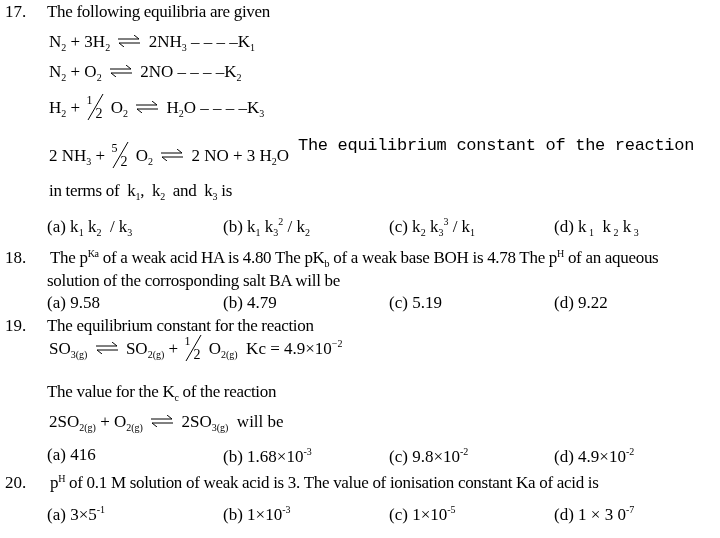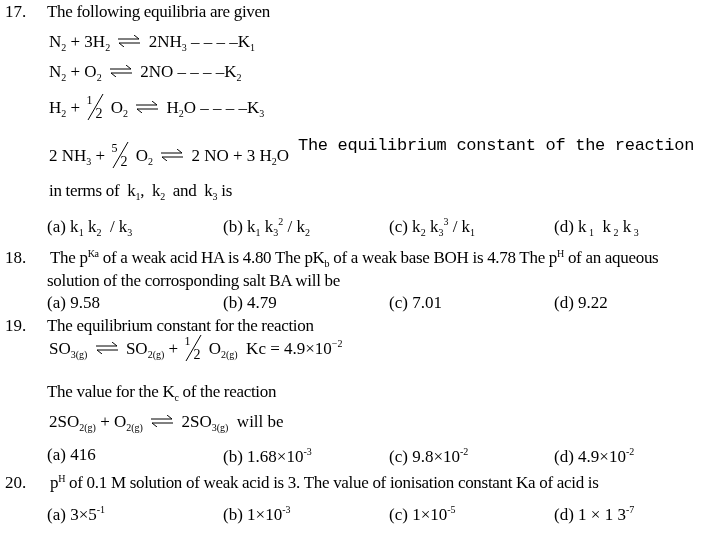--- a/index.html
+++ b/index.html
@@ -80,21 +80,21 @@
   <div class="abs opt" style="left:389px;top:218px;">(c) k<sub>2</sub> k<sub>3</sub><sup>3</sup> / k<sub>1</sub></div>
   <div class="abs opt" style="left:554px;top:218px;">(d) k<sub> 1</sub>&nbsp; k<sub> 2</sub> k<sub> 3</sub></div>
 </div>
 
 <div>
   <span class="abs qnum" style="top:249px;">18.</span>
   <div class="abs txt" style="left:50px;top:249px;"><span>The p</span><span class="smallcap">Ka</span><span> of a weak acid HA is 4.80 The pK</span><sub>b</sub><span> of a weak base BOH is 4.78 The  p</span><span class="smallcap">H</span><span> of an aqueous</span></div>
   <span class="abs txt" style="left:47px;top:272px;">solution of the corrosponding salt BA will be</span>
   <div class="abs opt" style="left:47px;top:294px;"><span>(a)</span> <span>9.58</span></div>
   <div class="abs opt" style="left:223px;top:294px;text-align:center;"><span>(b)</span> <span>4.79</span></div>
-  <div class="abs opt" style="left:389px;top:294px;"><span>(c)</span> <span>7.01</span></div>
+  <div class="abs opt" style="left:389px;top:294px;"><span>(c)</span> <span>5.19</span></div>
   <div class="abs opt" style="left:554px;top:294px;"><span>(d)</span> <span>9.22</span></div>
 </div>
 
 <div>
   <span class="abs qnum" style="top:317px;">19.</span>
   <span class="abs txt" style="left:47px;top:317px;text-align:center;">The equilibrium constant for the reaction</span>
 
   <div class="abs eq" style="left:49px;top:338px;">
     SO<sub>3(g)</sub>
     <svg class="arrow" viewBox="0 0 24 12">
@@ -123,14 +123,14 @@
   <div class="abs opt" style="left:554px;top:448px;"><span>(d)</span> <span>4.9×10</span><sup>-2</sup></div>
 </div>
 
 <div>
   <span class="abs qnum" style="top:474px;">20.</span>
   <div class="abs txt" style="left:50px;top:474px;"><span>p</span><span class="smallcap">H</span><span>  of 0.1 M solution of weak acid is 3. The value of ionisation constant Ka of acid is</span></div>
 
   <div class="abs opt" style="left:47px;top:506px;"><span>(a)</span> <span>3×5</span><sup>-1</sup></div>
   <div class="abs opt" style="left:223px;top:506px;"><span>(b)</span> <span>1×10</span><sup>-3</sup></div>
   <div class="abs opt" style="left:389px;top:506px;"><span>(c)</span> <span>1×10</span><sup>-5</sup></div>
-  <div class="abs opt" style="left:554px;top:506px;"><span>(d)</span> <span>1 × 1 3</span><sup>-7</sup></div>
+  <div class="abs opt" style="left:554px;top:506px;"><span>(d)</span> <span>1 × 3 0</span><sup>-7</sup></div>
 </div>
 
 </body></html>

